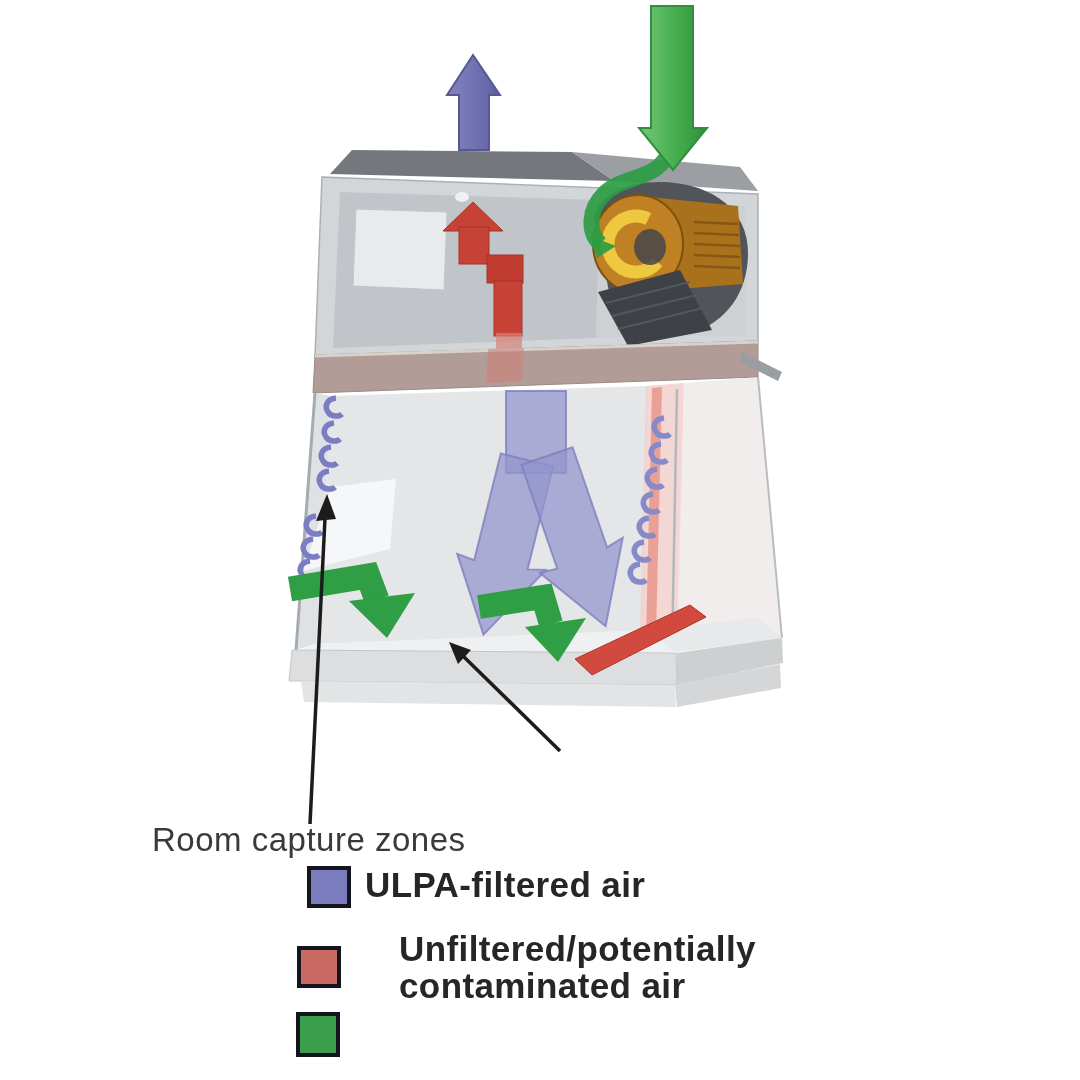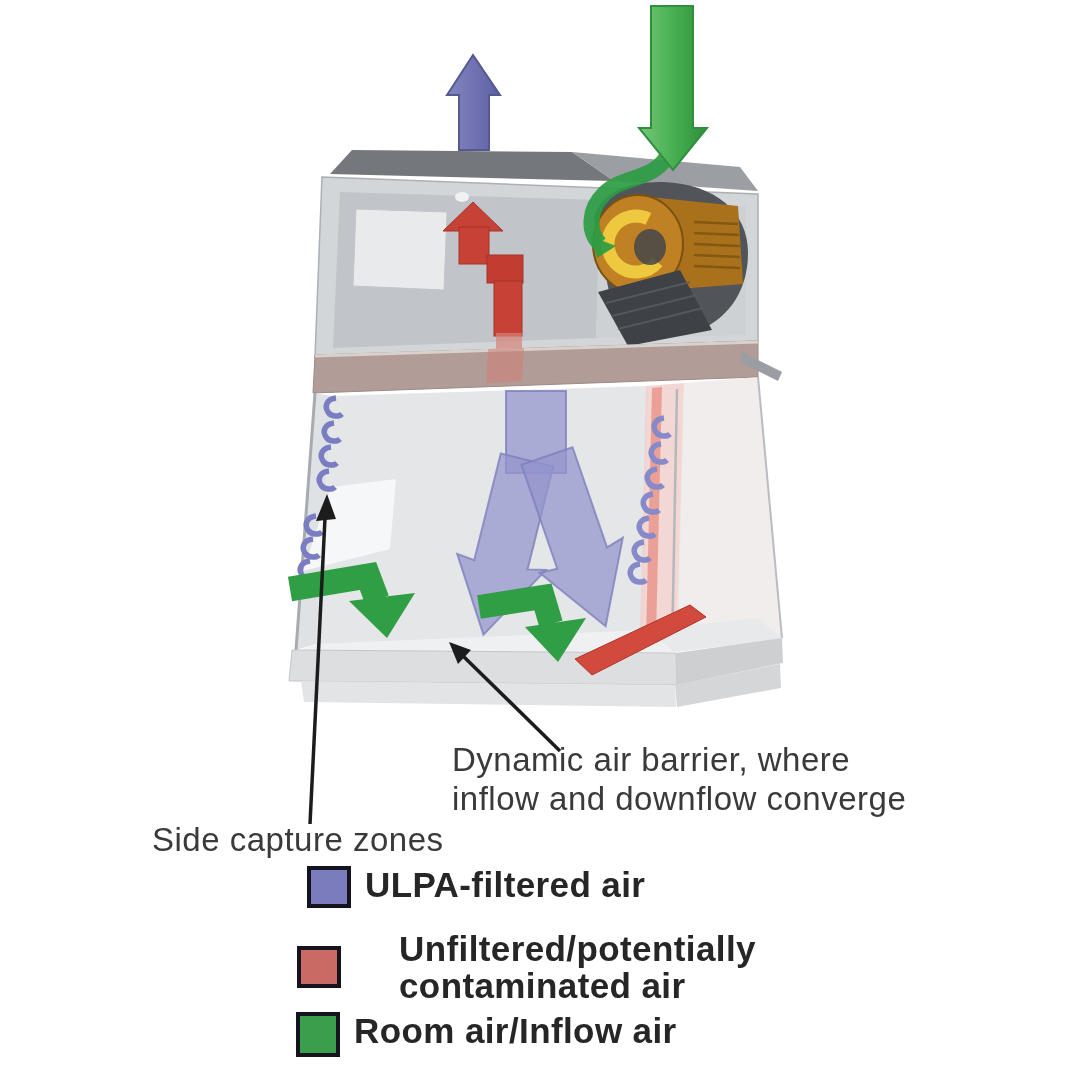--- a/index.html
+++ b/index.html
@@ -154,33 +154,30 @@
   <g>
     <line x1="310" y1="824" x2="325" y2="518" stroke="#1c1c1c" stroke-width="3.5"></line>
     <polygon points="316,521 336,519 327,494" fill="#1c1c1c"></polygon>
   </g>
   <g>
     <line x1="560" y1="751" x2="462" y2="655" stroke="#1c1c1c" stroke-width="3.5"></line>
     <polygon points="449,642 471,650 458,664" fill="#1c1c1c"></polygon>
   </g>
 </svg>
 
-<div class="ann ann-dynamic">Dynamic air barrier, where
-inflow and downflow converge</div>
-<div class="ann ann-side">Side capture zones</div>
+<div class="ann ann-side">Room capture zones</div>
 
 <div>
   <div class="legend-row row1">
     <div class="legend-swatch" style="background-color: rgb(123, 124, 189);"></div>
     <div class="legend-label">ULPA-filtered air</div>
   </div>
   <div class="legend-row row2">
     <div class="legend-swatch" style="background-color: rgb(201, 107, 100);"></div>
     <div class="legend-label">Unfiltered/potentially
 contaminated air</div>
   </div>
   <div class="legend-row row3">
     <div class="legend-swatch" style="background-color: rgb(59, 158, 76);"></div>
-    <div class="legend-label">Room air/Inflow air</div>
   </div>
 </div>
 
 </div>
 
 </body></html>

